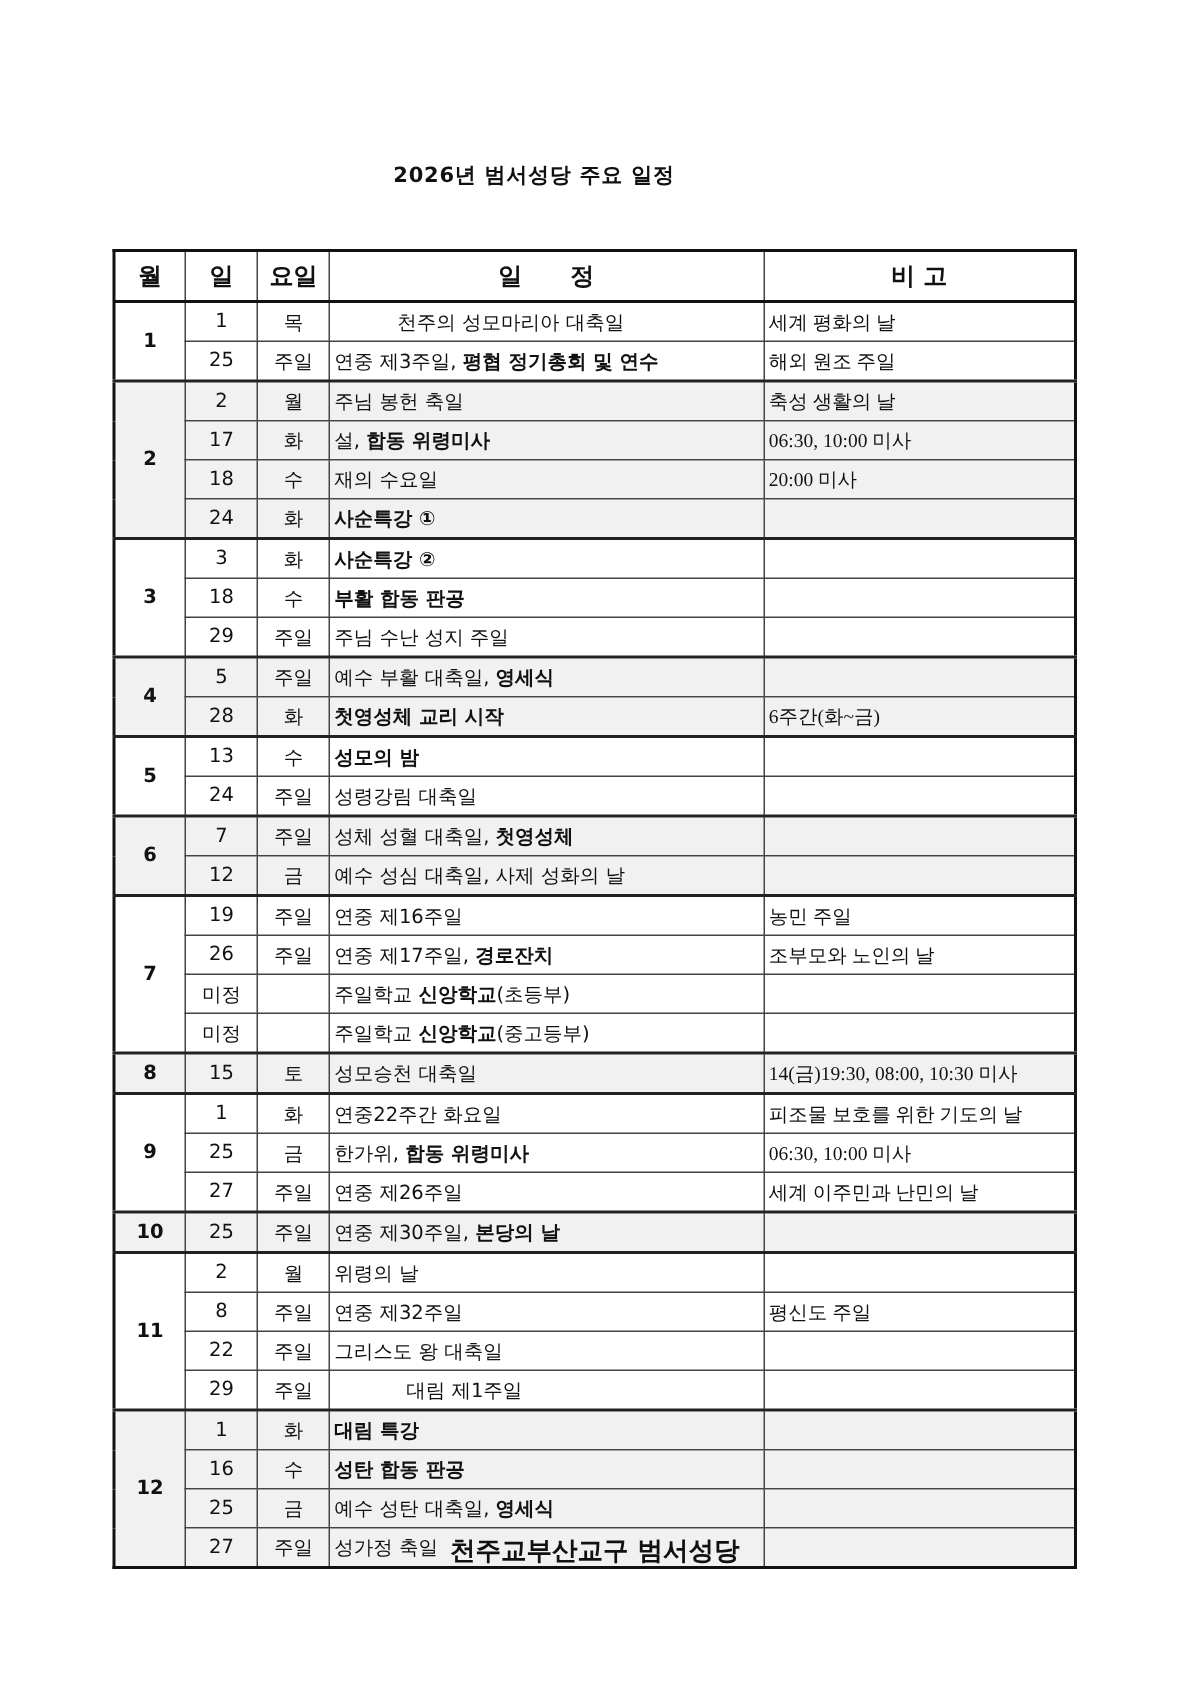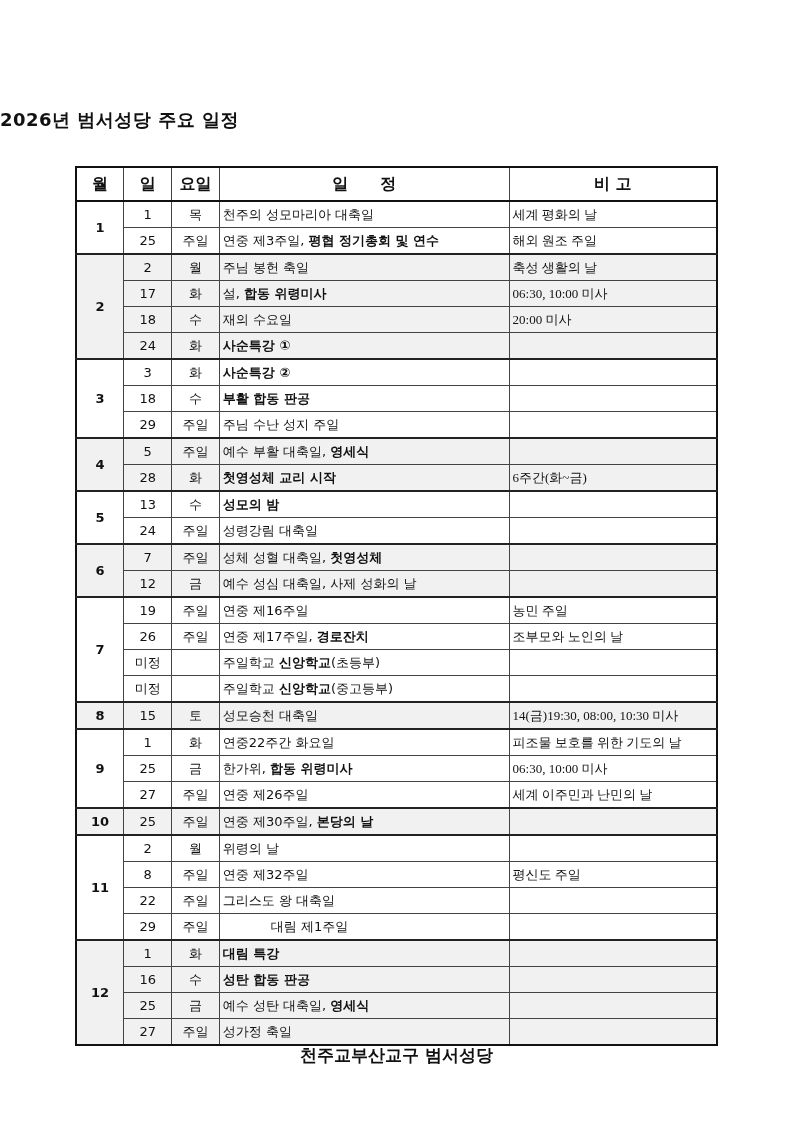--- a/index.html
+++ b/index.html
@@ -1,33 +1,33 @@
 <!DOCTYPE html>
 <html><head>
 <meta charset="utf-8">
 <style>
   html, body { margin: 0; padding: 0; background: #ffffff; }
   body { width: 793px; height: 1121px; position: relative; font-family: "DejaVu Sans", sans-serif; color: #111; }
-  .title { position: absolute; top: 108px; left: 0; width: 712px; font-size: 18px; font-weight: bold; letter-spacing: 0.5px; }
+  .title { position: absolute; top: 108px; left: 0; width: 712px; text-align: center; font-size: 14px; font-weight: bold; letter-spacing: 0.5px; }
   table.sched { position: absolute; top: 166px; left: 75px; width: 643px; border-collapse: collapse; border: 2px solid #111; table-layout: fixed; }
   table.sched th, table.sched td { border: 1px solid #444; padding: 0 3px; height: 25px; font-size: 13px; white-space: nowrap; overflow: hidden; }
   table.sched thead th { height: 32px; font-size: 16px; font-weight: bold; text-align: center; border-bottom: 2.5px double #111; }
   col.c-month { width: 47px; }
   col.c-day { width: 48px; }
   col.c-dow { width: 47px; }
   col.c-event { width: 287px; }
   col.c-note { width: 206px; }
   td.month { text-align: center; font-weight: bold; font-size: 15px; }
   td.day, td.dow { text-align: center; font-size: 14px; }
   td.event { font-size: 13.5px; }
   td.note { font-size: 12px; font-family: Liberation Serif, serif; }
   tbody.grp { border-top: 2px solid #222; }
   tbody.shade td { background: #f1f1f1; }
   .b { font-weight: bold; }
-  .footer { position: absolute; top: 1044px; left: 0; width: 793px; text-align: center; font-size: 17px; font-weight: bold; }
+  .footer { position: absolute; top: 1022px; left: 0; width: 793px; text-align: center; font-size: 17px; font-weight: bold; }
 </style>
 </head>
 <body>
 
 <div class="title">2026년 범서성당 주요 일정</div>
 
 <table class="sched">
   <colgroup>
     <col class="c-month">
       <col class="c-day">
@@ -42,21 +42,21 @@
       <th>요일</th>
       <th style="white-space:pre">일　　정</th>
       <th>비 고</th>
     </tr>
   </thead>
 <tbody class="grp">
       <tr>
         <td class="month" rowspan="2">1</td>
         <td class="day">1</td>
         <td class="dow">목</td>
-        <td class="event"><span style="white-space: pre;">천주의 성모마리아 대축일</span><span class="b"></span><span></span></td>
+        <td class="event"><span style="white-space: pre; margin-left: 42px;">천주의 성모마리아 대축일</span><span class="b"></span><span></span></td>
         <td class="note">세계 평화의 날</td>
       </tr>
       <tr>
         <td class="day">25</td>
         <td class="dow">주일</td>
         <td class="event"><span style="white-space: pre;">연중 제3주일, </span><span class="b">평협 정기총회 및 연수</span><span></span></td>
         <td class="note">해외 원조 주일</td>
       </tr>
     </tbody>
     <tbody class="grp shade">

